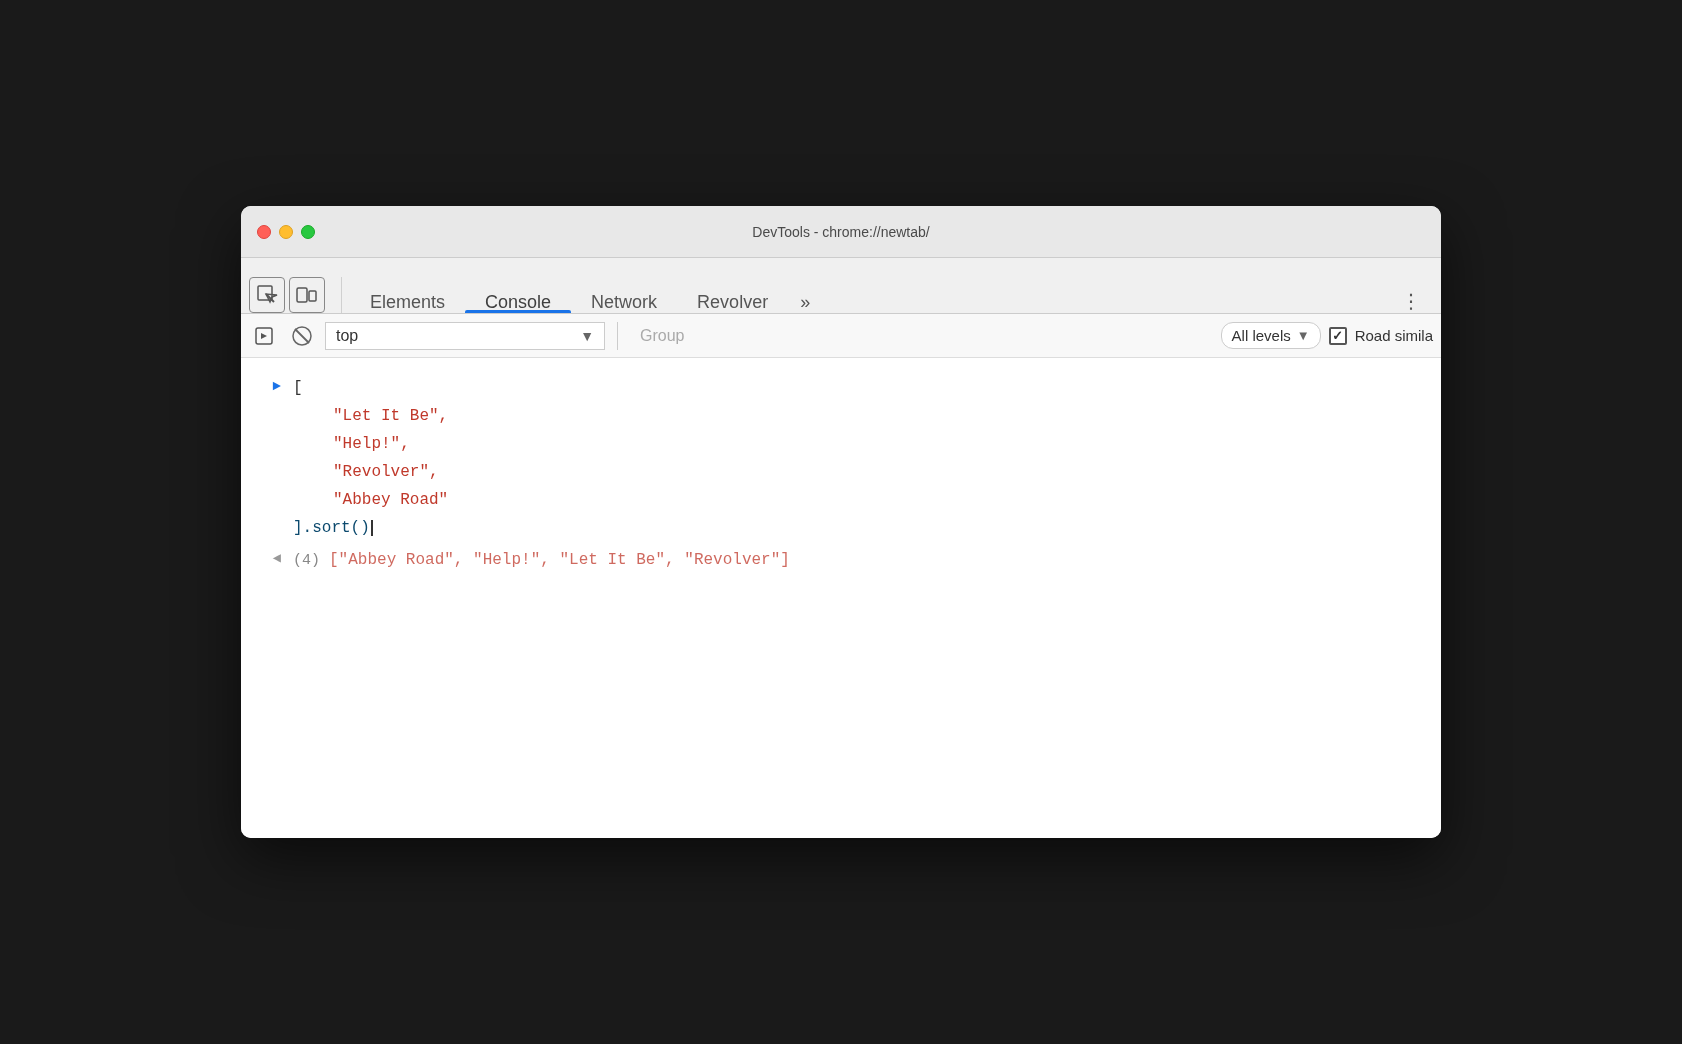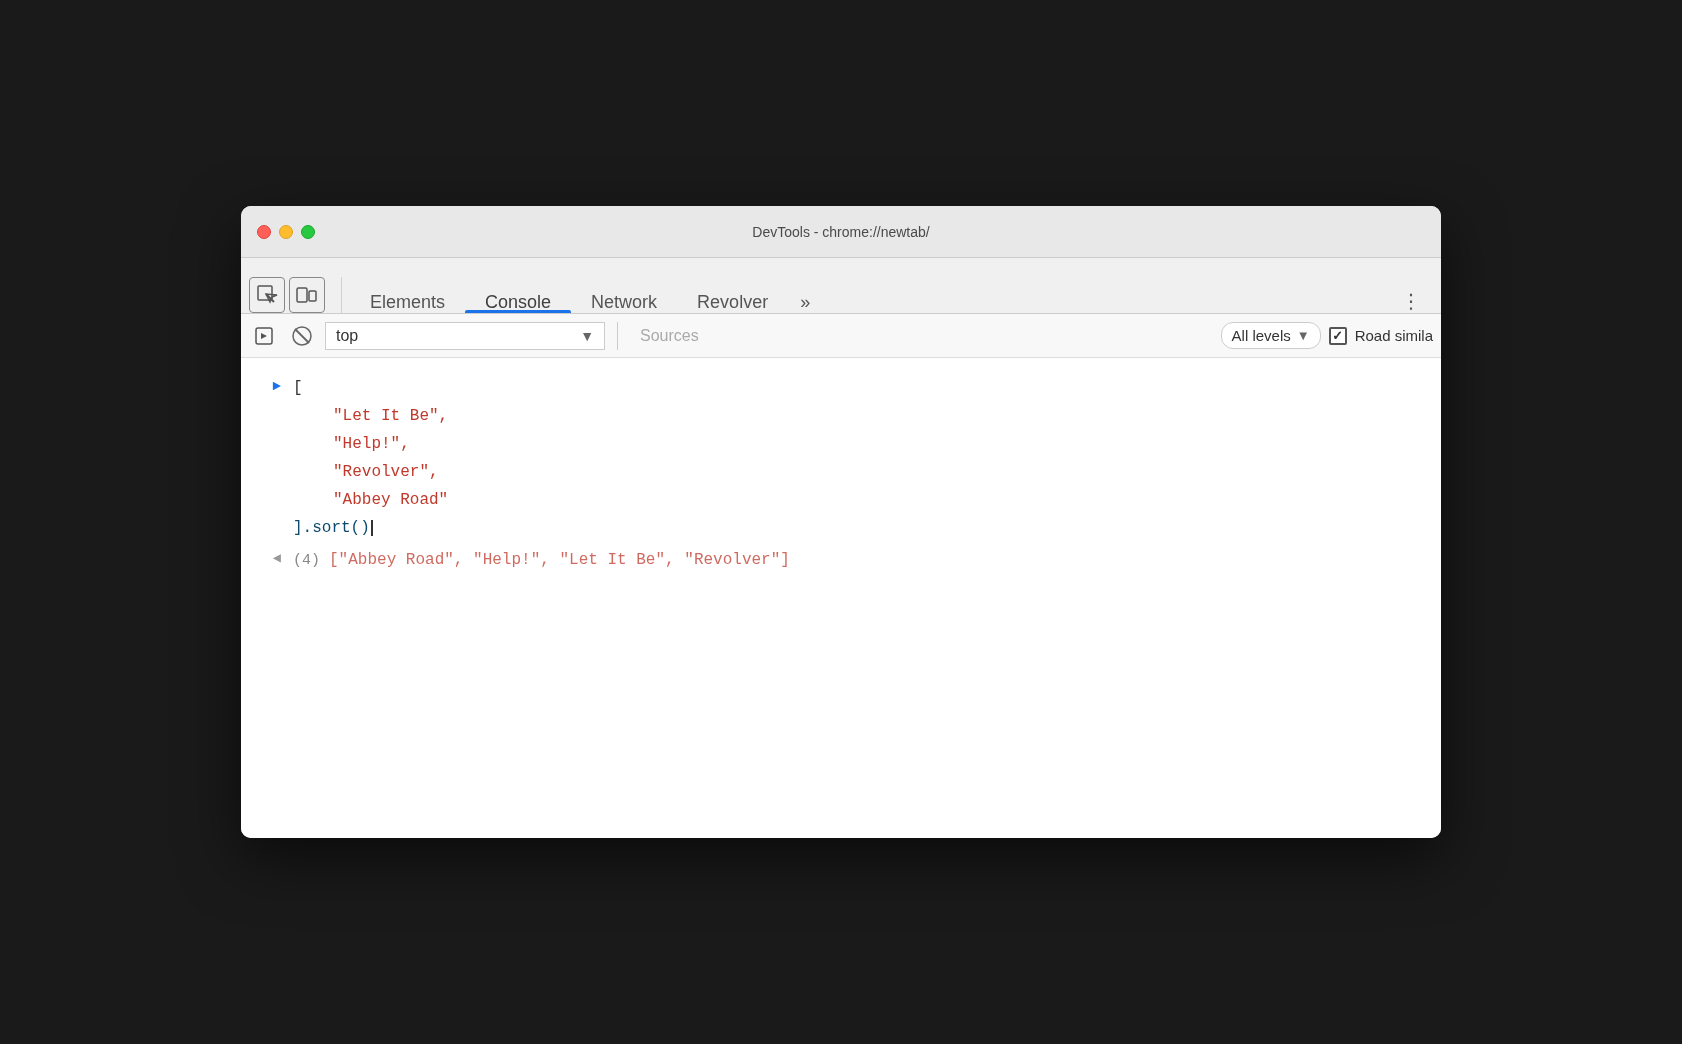--- a/index.html
+++ b/index.html
@@ -368,21 +368,21 @@
         <circle cx="11" cy="11" r="9" stroke="#666" stroke-width="1.5"></circle>
         <line x1="4" y1="4" x2="18" y2="18" stroke="#666" stroke-width="1.8"></line>
       </svg>
     </div>
     <div class="context-selector">
       <span>top</span>
       <span style="margin-left:auto; color:#666; font-size:14px;">▼</span>
     </div>
     <div class="divider-v"></div>
     <div class="filter-input">
-      <span style="color:#aaa;">Sources</span>
+      <span style="color:#aaa;">Group</span>
     </div>
     <div class="levels-dropdown">
       <span>All levels</span>
       <span style="color:#666; font-size:13px;">▼</span>
     </div>
     <div class="group-similar">
       <div class="checkbox-icon">✓</div>
       <span>Road simila</span>
     </div>
   </div>

